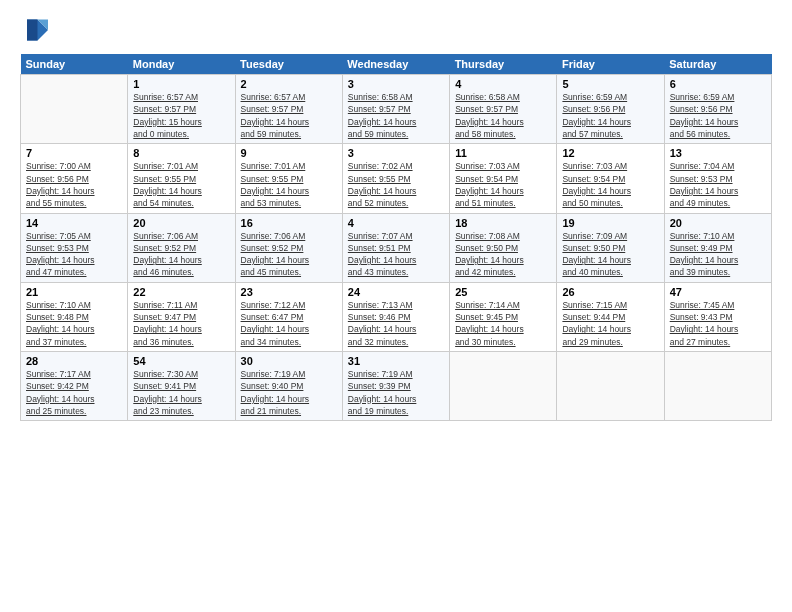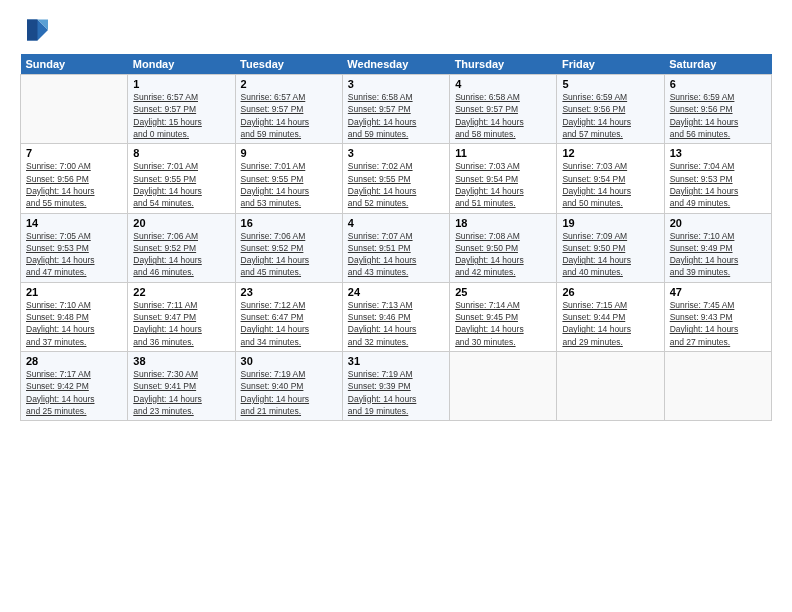--- a/index.html
+++ b/index.html
@@ -335,21 +335,21 @@
         </tr>
         <tr>
           <td>
             <span class="day-number">28</span>
             <div class="day-info" style="white-space: pre-line;">Sunrise: 7:17 AM
 Sunset: 9:42 PM
 Daylight: 14 hours
 and 25 minutes.</div>
           </td>
           <td>
-            <span class="day-number">38</span>
+            <span class="day-number">54</span>
             <div class="day-info" style="white-space: pre-line;">Sunrise: 7:30 AM
 Sunset: 9:41 PM
 Daylight: 14 hours
 and 23 minutes.</div>
           </td>
           <td>
             <span class="day-number">30</span>
             <div class="day-info" style="white-space: pre-line;">Sunrise: 7:19 AM
 Sunset: 9:40 PM
 Daylight: 14 hours

